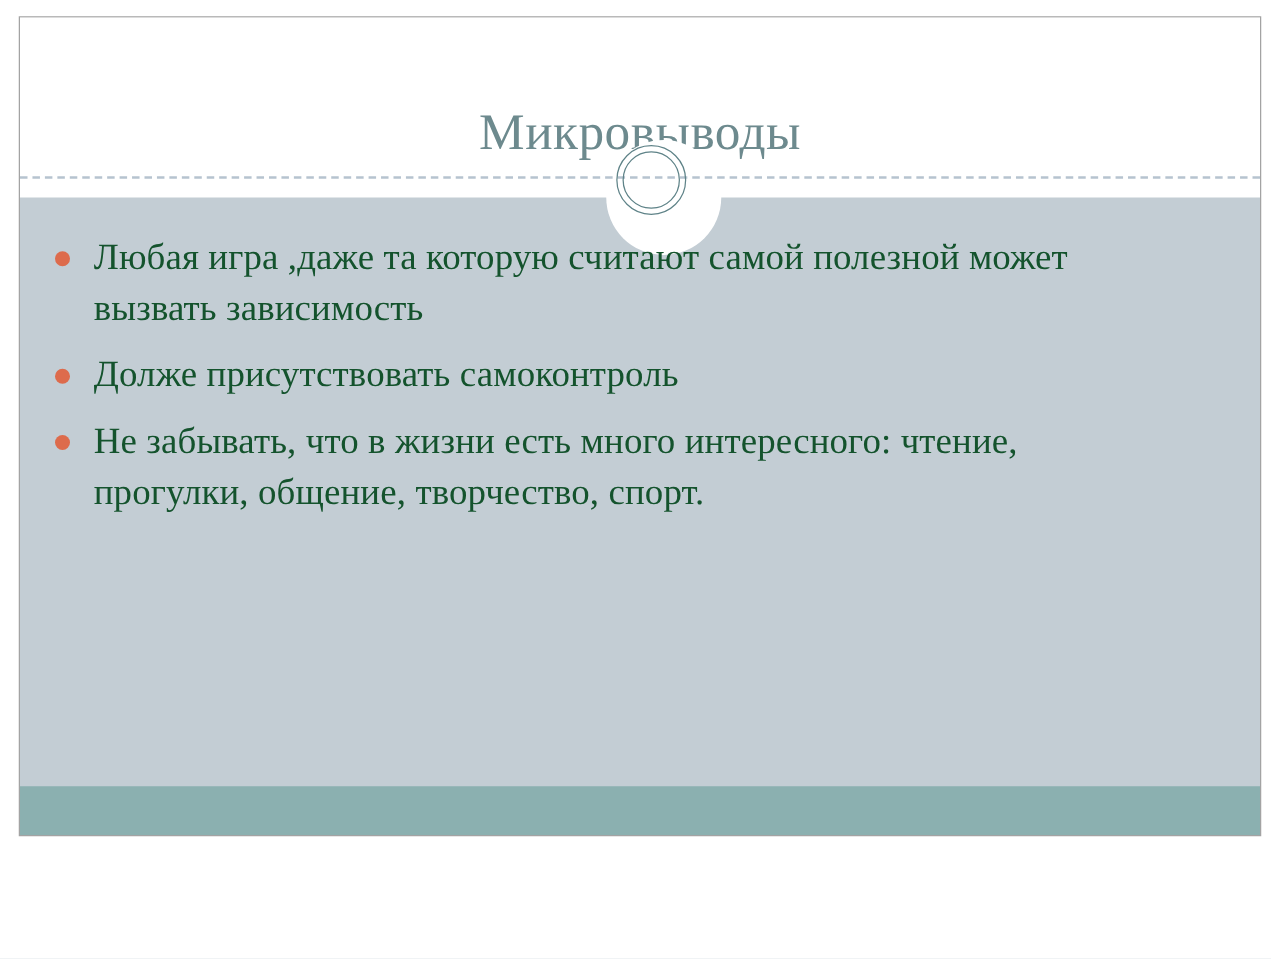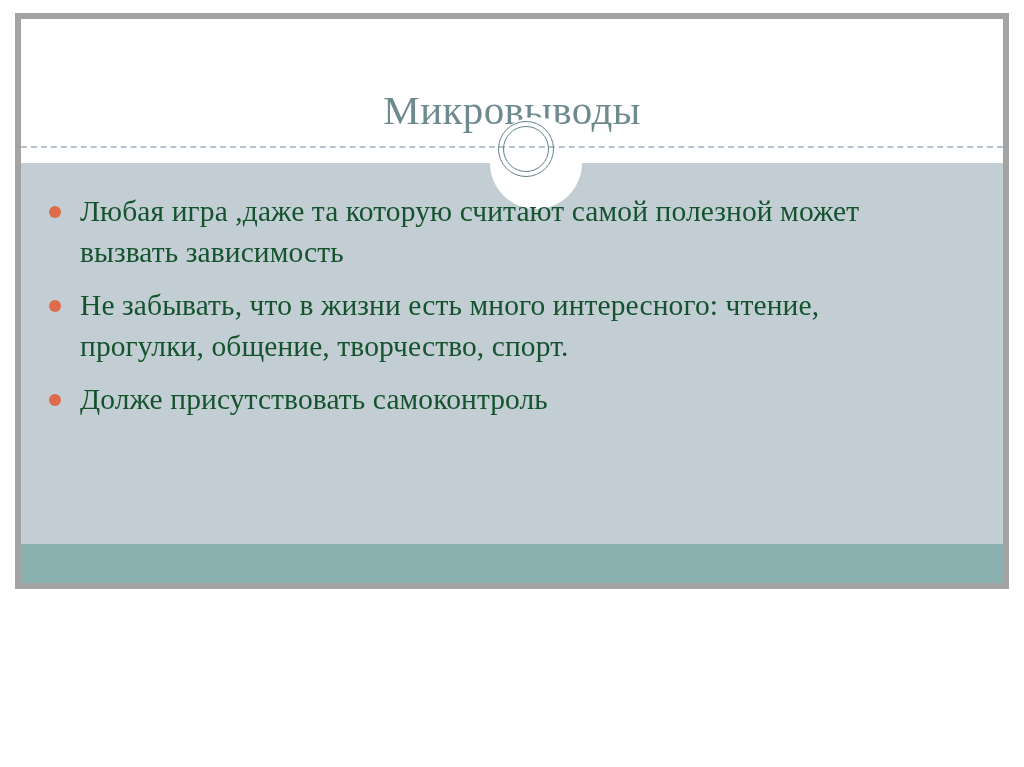--- a/index.html
+++ b/index.html
@@ -13,23 +13,23 @@
     font-family: "Liberation Serif", "DejaVu Serif", serif;
     overflow: hidden;
   }
 
   
   .slide {
     position: absolute;
     left: 15px;
     top: 13px;
     width: 994px;
-    height: 576px;
-    background: #ffffff;
-    border: 6px solid #a3a3a3;
+    height: 656px;
+    background: #ffffff;
+    border: 1px solid #a3a3a3;
     box-sizing: border-box;
     overflow: hidden;
   }
 
   
   .slide-header {
     position: absolute;
     left: 0;
     top: 0;
     width: 100%;
@@ -176,26 +176,26 @@
 
     <div class="bullet-list">
 
       <div class="bullet-item">
         <span class="bullet-marker"></span>
         <span class="bullet-text">Любая игра ,даже та которую считают самой полезной может вызвать зависимость</span>
       </div>
 
       <div class="bullet-item">
         <span class="bullet-marker"></span>
-        <span class="bullet-text">Не забывать, что в жизни есть много интересного: чтение, прогулки, общение, творчество, спорт.</span>
+        <span class="bullet-text">Долже присутствовать самоконтроль</span>
       </div>
 
       <div class="bullet-item">
         <span class="bullet-marker"></span>
-        <span class="bullet-text">Долже присутствовать самоконтроль</span>
+        <span class="bullet-text">Не забывать, что в жизни есть много интересного: чтение, прогулки, общение, творчество, спорт.</span>
       </div>
 
     </div>
   </div>
 
   <div class="divider"></div>
 
   <div class="ring-ornament">
     <span class="ring-outer"></span>
     <span class="ring-inner"></span>

